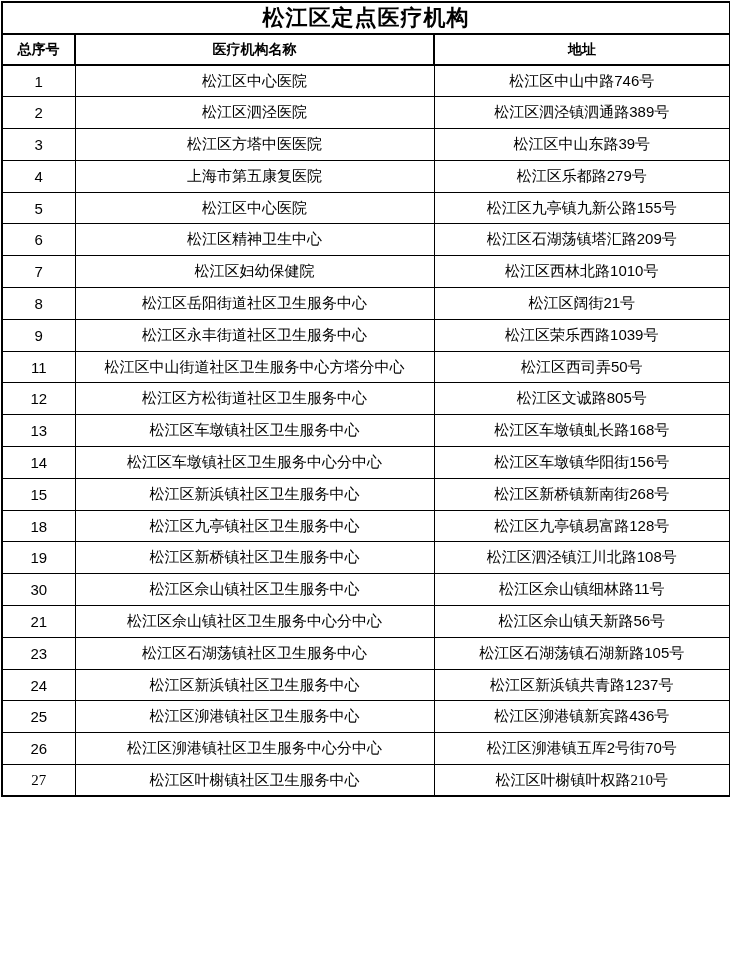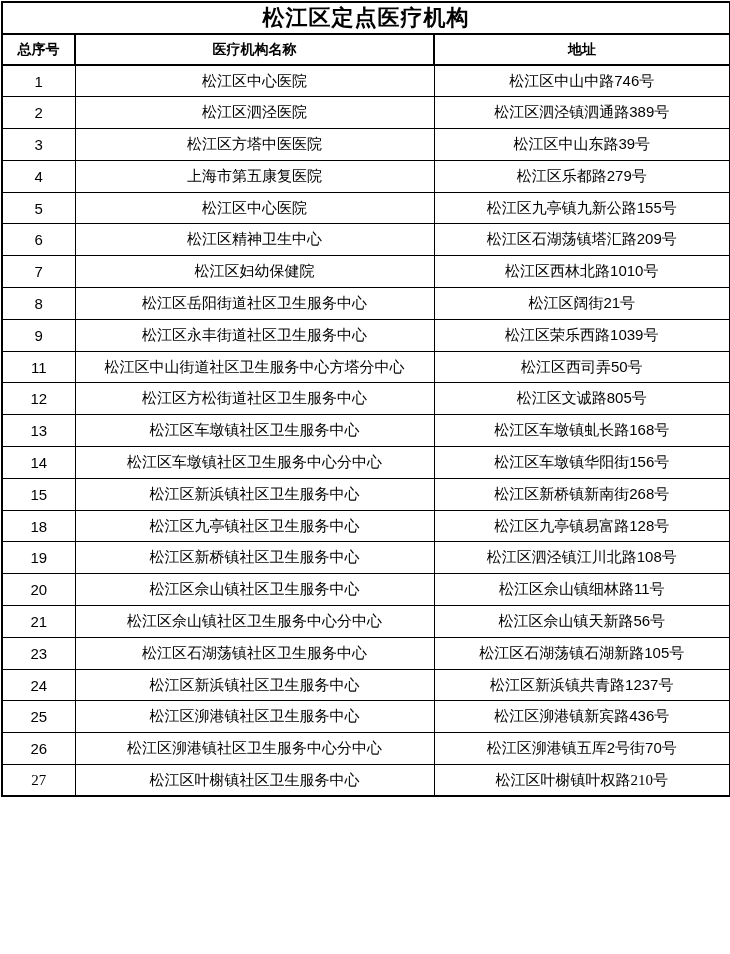--- a/index.html
+++ b/index.html
@@ -154,21 +154,21 @@
           <td>18</td>
           <td>松江区九亭镇社区卫生服务中心</td>
           <td>松江区九亭镇易富路128号</td>
         </tr>
         <tr>
           <td>19</td>
           <td>松江区新桥镇社区卫生服务中心</td>
           <td>松江区泗泾镇江川北路108号</td>
         </tr>
         <tr>
-          <td>20</td>
+          <td>30</td>
           <td>松江区佘山镇社区卫生服务中心</td>
           <td>松江区佘山镇细林路11号</td>
         </tr>
         <tr>
           <td>21</td>
           <td>松江区佘山镇社区卫生服务中心分中心</td>
           <td>松江区佘山镇天新路56号</td>
         </tr>
         <tr>
           <td>23</td>

